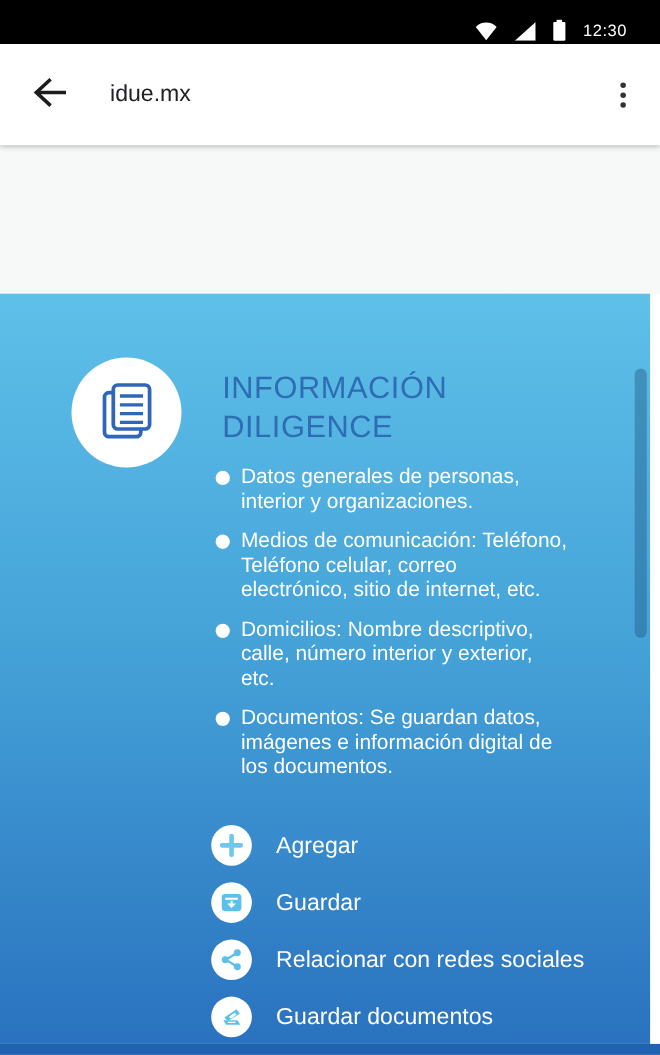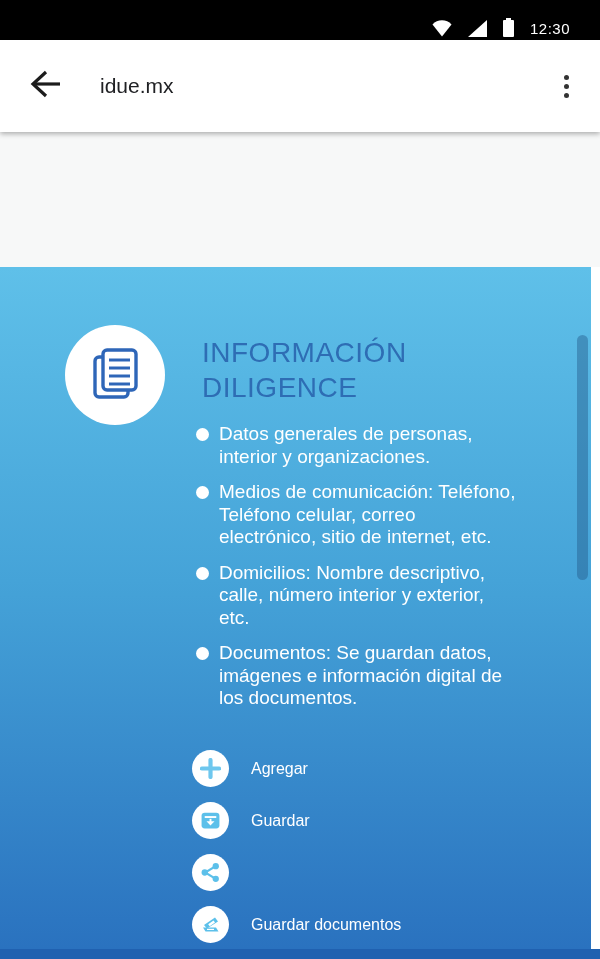--- a/index.html
+++ b/index.html
@@ -56,21 +56,21 @@
   .bullet-list { position:absolute; left:196px; top:156px; width:320px; list-style:none; }
   .bullet-list li { display:flex; margin-bottom:13px; }
   .bullet-dot { flex:0 0 13px; width:13px; height:13px; border-radius:50%;
                 background:#fff; margin-top:5px; margin-right:10px; }
   .bullet-text { font-size:19px; line-height:22.5px; color:#fff; width:300px; }
   .bullet-text b { font-weight:normal; }
   .action-list { position:absolute; left:192px; top:483px; }
   .action-row { display:flex; align-items:center; height:37px; margin-bottom:15px; cursor:pointer; }
   .action-icon { width:37px; height:37px; border-radius:50%; background:#fff;
                  display:flex; align-items:center; justify-content:center; margin-right:22px; }
-  .action-label { font-size:16px; color:#fff; }
+  .action-label { font-size:21px; color:#fff; }
   .scroll-thumb { position:absolute; left:577px; top:68px; width:11px; height:245px;
                   border-radius:6px; background:rgba(33,86,134,0.42); cursor:pointer; }
 
   
   .footer-strip { position:absolute; top:949px; left:0; width:600px; height:10px;
                   background:var(--footer-bar,#2061b0); }
 </style>
 </head>
 <body>
 
@@ -223,20 +223,21 @@
               <path d="M5,10 L15,4"></path>
                 <path d="M5,10 L15,16"></path>
             </g>
             <g fill="#5cc0ea">
               <circle cx="4.5" cy="10" r="3"></circle>
                 <circle cx="15" cy="4" r="3"></circle>
                 <circle cx="15" cy="16" r="3"></circle>
             </g>
           </svg>
         </span>
+        <span class="action-label">Relacionar con redes sociales</span>
       </div>
 
       <div class="action-row">
         <span class="action-icon">
           <svg width="22" height="22" viewBox="0 0 22 22">
             <path d="M4,11 L15,3.5 L18,7.5 L7,14.5 Z" fill="#5cc0ea"></path>
             <path d="M8.2,10.2 L13.5,6.6 L15,8.6 L9.7,12.2 Z" fill="#fff"></path>
             <path d="M3,13.5 L16,13.5 L18.5,17.5 L5.5,17.5 Z" fill="#5cc0ea"></path>
             <rect x="7" y="14.8" width="7" height="1.2" fill="#fff"></rect>
           </svg>

